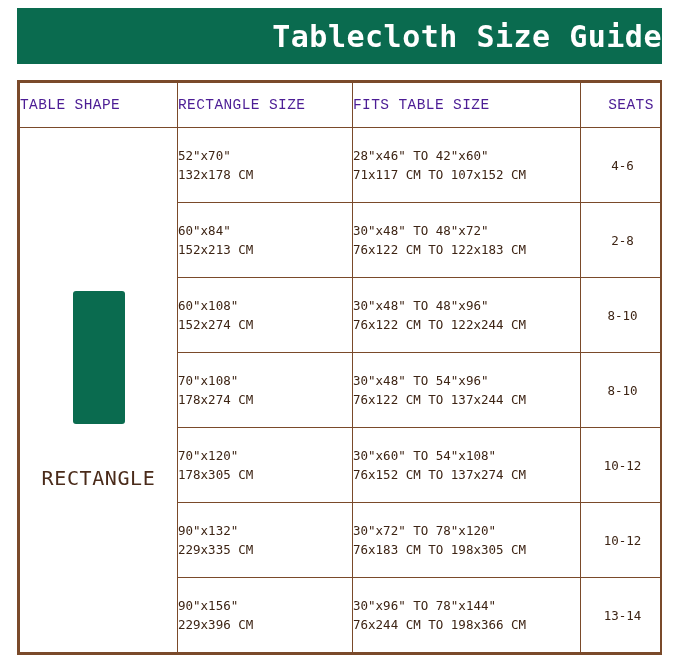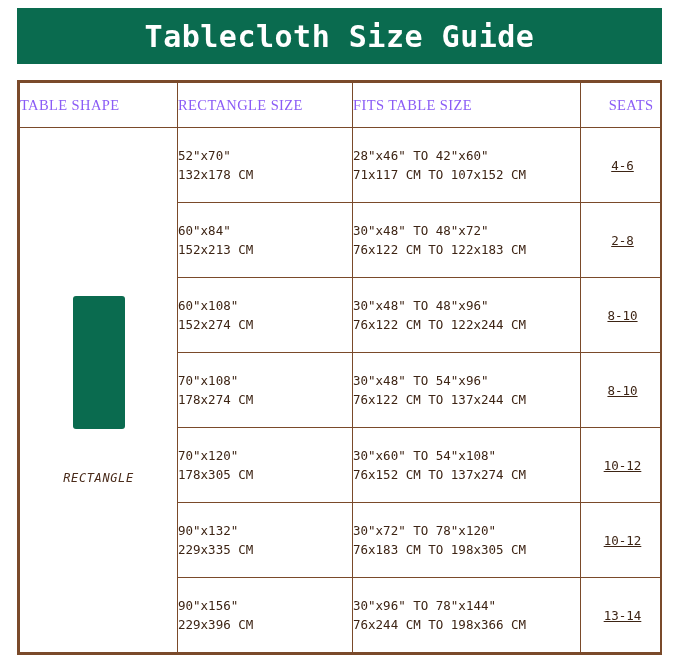--- a/index.html
+++ b/index.html
@@ -22,21 +22,21 @@
   }
   .title-bar {
     position: absolute;
     left: 17px;
     top: 8px;
     width: 645px;
     height: 56px;
     background: #0a6b4f;
     display: flex;
     align-items: center;
-    justify-content: center;
+    justify-content: flex-end;
   }
   .title-text {
     color: #ffffff;
     font-size: 30px;
     font-weight: bold;
     letter-spacing: 0.5px;
     font-family: "DejaVu Sans Mono", monospace;
   }
   .table-wrap {
     position: absolute;
@@ -62,24 +62,24 @@
   }
   .col-shape { width: 158px; }
   .col-size  { width: 175px; }
   .col-fits  { width: 228px; }
   .col-seats { width: 84px; }
 
   thead th {
     height: 44px;
     font-size: 14.5px;
     letter-spacing: 0.4px;
-    color: #8b5cf6;
+    color: #4c1d95;
     text-align: left;
     padding-left: 16px;
-    font-family: Liberation Serif, serif;
+    font-family: Liberation Mono, monospace;
   }
   thead th.center {
     text-align: center;
     padding-left: 17px;
   }
   .cell-pad {
     padding-left: 18px;
     font-size: 12.5px;
     line-height: 1.55;
     color: #3d2414;
@@ -89,21 +89,20 @@
     padding-left: 16px;
     font-size: 12.5px;
     line-height: 1.55;
     color: #3d2414;
     white-space: nowrap;
   }
   .cell-seats {
     text-align: center;
     font-size: 12.5px;
     color: #3d2414;
-    text-decoration: underline;
   }
   td.row-cell { height: 71px; }
   .shape-cell {
     position: relative;
     text-align: center;
     vertical-align: middle;
   }
   .shape-inner {
     display: flex;
     flex-direction: column;
@@ -112,24 +111,23 @@
     height: 100%;
   }
   .rect-shape {
     width: 52px;
     height: 133px;
     background: #0a6b4f;
     border-radius: 3px;
     margin-bottom: 42px;
   }
   .shape-label {
-    font-size: 12px;
+    font-size: 20px;
     letter-spacing: 0.6px;
     color: #4a2b1a;
-    font-style: italic;
   }
 </style>
 </head>
 <body>
 
 <div class="page">
 
   <div class="title-bar">
     <span class="title-text">Tablecloth Size Guide</span>
   </div>

